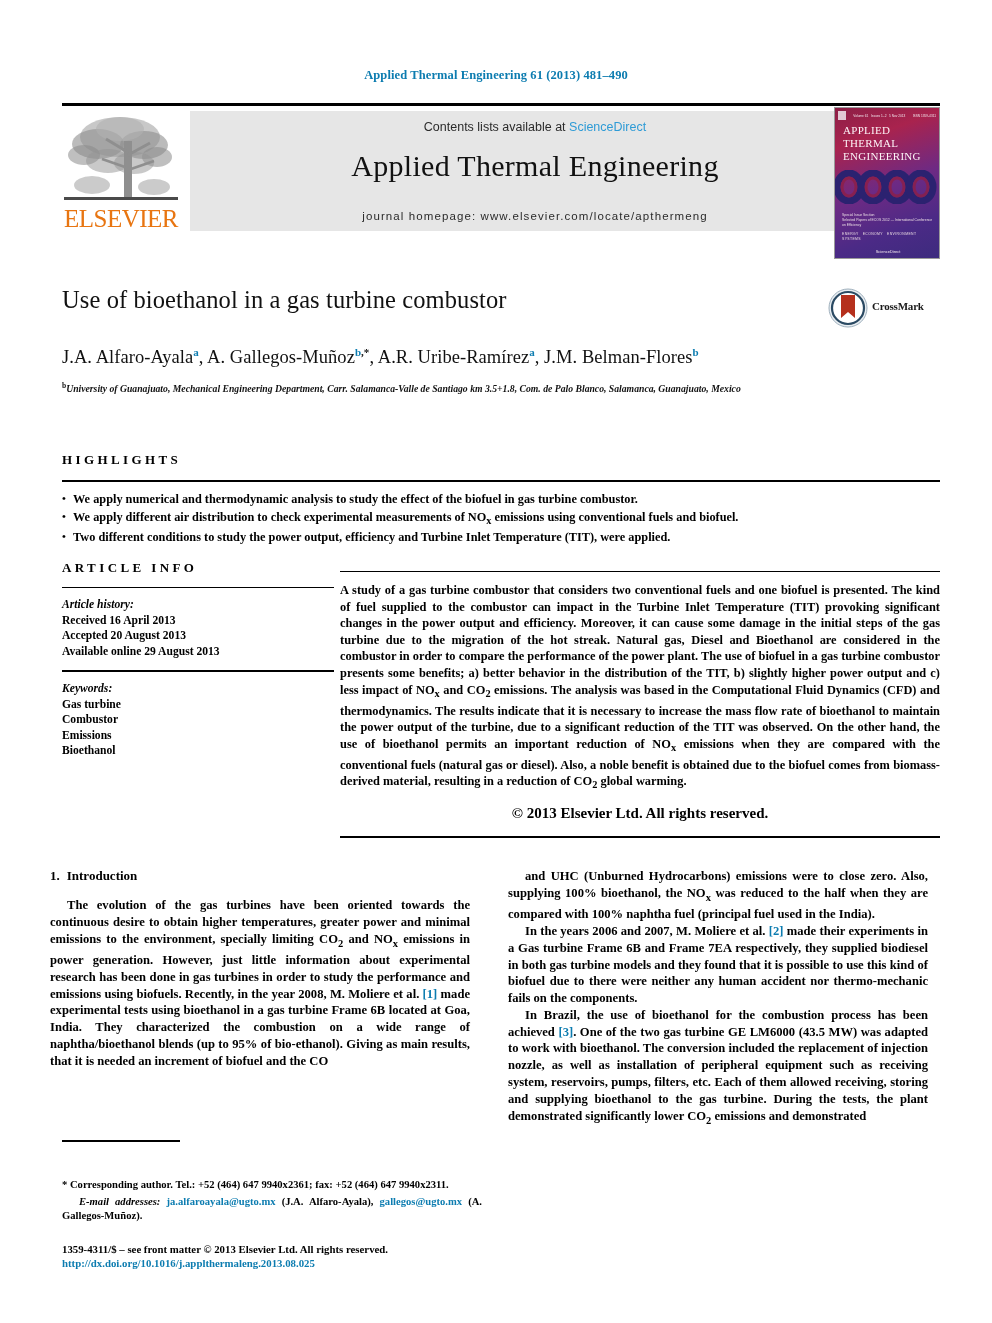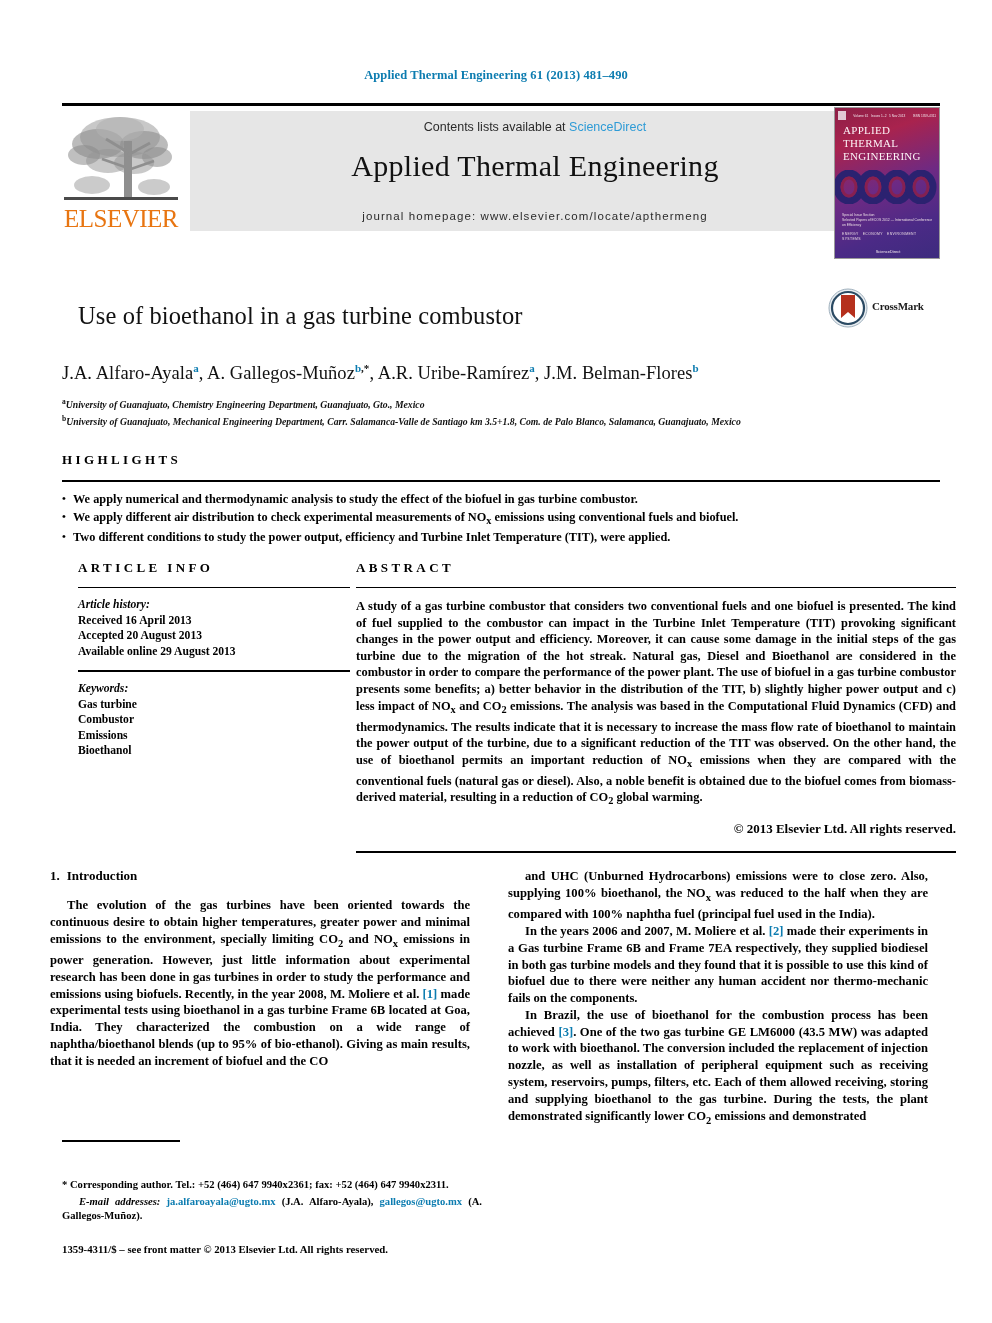--- a/index.html
+++ b/index.html
@@ -149,21 +149,21 @@
     position: absolute; bottom: 4px; left: 0; width: 106px; text-align: center;
     font-size: 4px; color: #f3e8ef; font-family: "Liberation Sans", sans-serif;
   }
 
   
   .title-block { position: absolute; top: 286px; left: 62px; width: 878px; }
   .paper-title {
     font-family: "Liberation Serif", serif;
     font-size: 24.5px;
     font-weight: normal;
-    margin: 16px;
+    margin: 0;
     color: #111;
     letter-spacing: 0.1px;
   }
   .authors {
     margin-top: 32px;
     font-size: 18.5px;
     font-family: "Liberation Serif", serif;
     color: #111;
     letter-spacing: 0.05px;
   }
@@ -215,21 +215,21 @@
     padding-left: 11px;
     position: relative;
   }
   .hl-list li:before {
     content: "\2022";
     position: absolute; left: 0; top: -1px;
     font-size: 11px;
   }
 
   
-  .info-abstract { position: absolute; top: 560px; left: 62px; width: 878px; margin-left: 16px; }
+  .info-abstract { position: absolute; top: 560px; left: 62px; width: 878px; }
   .ia-cols { display: flex; }
   .ia-left { width: 272px; flex: 0 0 272px; }
   .ia-right { width: 600px; flex: 0 0 600px; margin-left: 6px; }
 
   .ia-left .rule, .ia-right .rule { margin-top: 11px; }
   .art-history {
     margin-top: 9px;
     font-size: 11.6px;
     line-height: 15.5px;
     font-weight: bold;
@@ -247,22 +247,22 @@
   .abstract-body {
     margin-top: 10px;
     font-size: 12.4px;
     line-height: 16.6px;
     font-weight: bold;
     text-align: justify;
     color: #000;
   }
   .copyright {
     margin-top: 10px;
-    text-align: right;
-    font-size: 13px;
+    text-align: center;
+    font-size: 15px;
     font-weight: bold;
   }
   .abstract-bottom-rule { margin-top: 14px; }
 
   
   .body-cols {
     position: absolute;
     top: 868px;
     left: 50px;
     width: 878px;
@@ -388,21 +388,20 @@
         <div class="row2">ENERGY &nbsp; ECONOMY &nbsp; ENVIRONMENT &nbsp; SYSTEMS</div>
       </div>
       <div class="cover-brand">ScienceDirect</div>
     </div>
   </div>
 
   <div class="title-block">
     <h1 class="paper-title">Use of bioethanol in a gas turbine combustor</h1>
     <div class="authors"><span>J.A. Alfaro-Ayala</span><sup>a</sup>, <span>A. Gallegos-Muñoz</span><sup>b</sup><sup class="star">,*</sup>, <span>A.R. Uribe-Ramírez</span><sup>a</sup>, <span>J.M. Belman-Flores</span><sup>b</sup></div>
     <div class="affiliations">
-        <div><sup>a</sup>University of Guanajuato, Chemistry Engineering Department, Guanajuato, Gto., Mexico</div>
         <div><sup>b</sup>University of Guanajuato, Mechanical Engineering Department, Carr. Salamanca-Valle de Santiago km 3.5+1.8, Com. de Palo Blanco, Salamanca, Guanajuato, Mexico</div>
       </div>
   </div>
 
   <div class="crossmark">
     <svg class="cm-badge" width="40" height="40" viewBox="0 0 40 40">
       <circle cx="20" cy="20" r="19" fill="#e9eef2" stroke="#9fb0bd" stroke-width="1"></circle>
       <circle cx="20" cy="20" r="16" fill="#ffffff" stroke="#2b4a63" stroke-width="2.2"></circle>
       <path d="M13 7 L27 7 L27 30 L20 24 L13 30 Z" fill="#b5301d"></path>
       <path d="M20 26.5 L27 33 L13 33 Z" fill="#ffffff"></path>
@@ -439,21 +438,20 @@
           <div>
               <div>Gas turbine</div>
               <div>Combustor</div>
               <div>Emissions</div>
               <div>Bioethanol</div>
             </div>
         </div>
       </div>
 
       <div class="ia-right">
-        <div class="sec-head">ABSTRACT</div>
         <div class="rule section-rule-thin"></div>
         <div class="abstract-body">A study of a gas turbine combustor that considers two conventional fuels and one biofuel is presented. The kind of fuel supplied to the combustor can impact in the Turbine Inlet Temperature (TIT) provoking significant changes in the power output and efficiency. Moreover, it can cause some damage in the initial steps of the gas turbine due to the migration of the hot streak. Natural gas, Diesel and Bioethanol are considered in the combustor in order to compare the performance of the power plant. The use of biofuel in a gas turbine combustor presents some benefits; a) better behavior in the distribution of the TIT, b) slightly higher power output and c) less impact of NO<sub>x</sub> and CO<sub>2</sub> emissions. The analysis was based in the Computational Fluid Dynamics (CFD) and thermodynamics. The results indicate that it is necessary to increase the mass flow rate of bioethanol to maintain the power output of the turbine, due to a significant reduction of the TIT was observed. On the other hand, the use of bioethanol permits an important reduction of NO<sub>x</sub> emissions when they are compared with the conventional fuels (natural gas or diesel). Also, a noble benefit is obtained due to the biofuel comes from biomass-derived material, resulting in a reduction of CO<sub>2</sub> global warming.</div>
         <div class="copyright">© 2013 Elsevier Ltd. All rights reserved.</div>
         <div class="abstract-bottom-rule section-rule-thick"></div>
       </div>
     </div>
   </div>
 
   <div class="body-cols">
     <div class="col left">
@@ -474,15 +472,16 @@
   </div>
 
   <div class="footnotes">
     <div class="fn-rule"></div>
     <div class="fn">* Corresponding author. Tel.: +52 (464) 647 9940x2361; fax: +52 (464) 647 9940x2311.</div>
     <div class="fn fn-email"><span class="lbl">E-mail addresses:</span> <span class="mail">ja.alfaroayala@ugto.mx</span> <span>(J.A. Alfaro-Ayala)</span>, <span class="mail">gallegos@ugto.mx</span> <span>(A. Gallegos-Muñoz)</span>.</div>
   </div>
 
   <div class="footer">
     <div class="line1">1359-4311/$ – see front matter © 2013 Elsevier Ltd. All rights reserved.</div>
+    <div class="line2">http://dx.doi.org/10.1016/j.applthermaleng.2013.08.025</div>
   </div>
 
 </div>
 
 </body></html>

